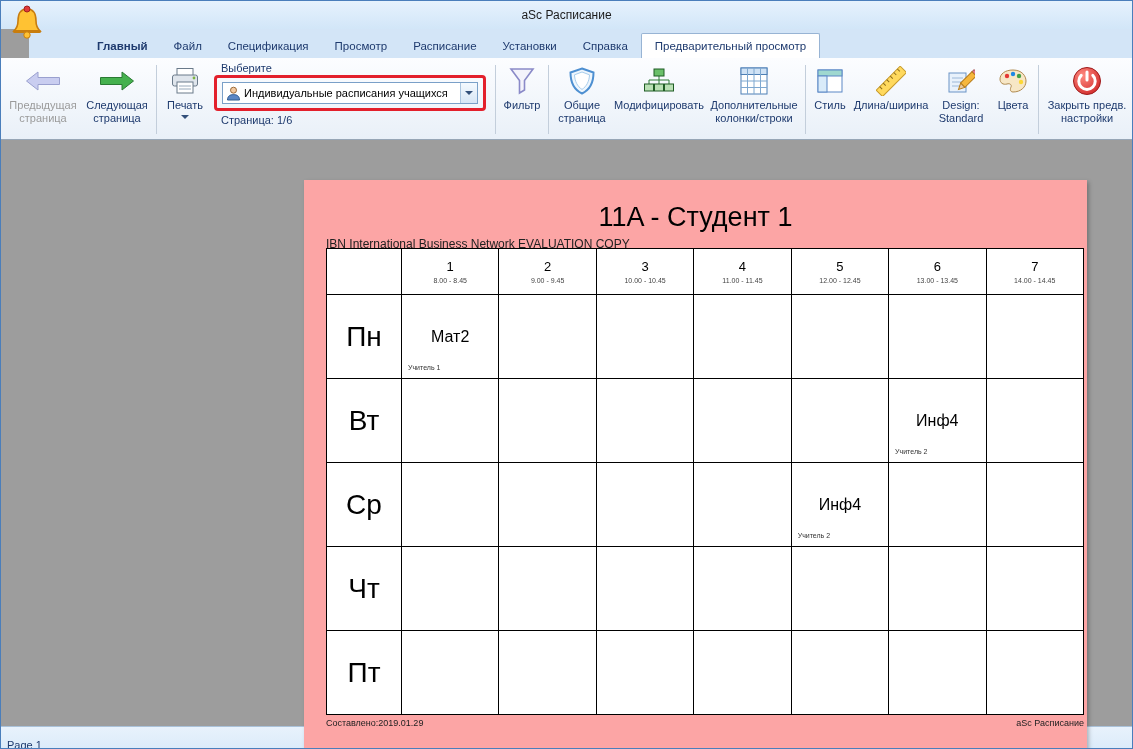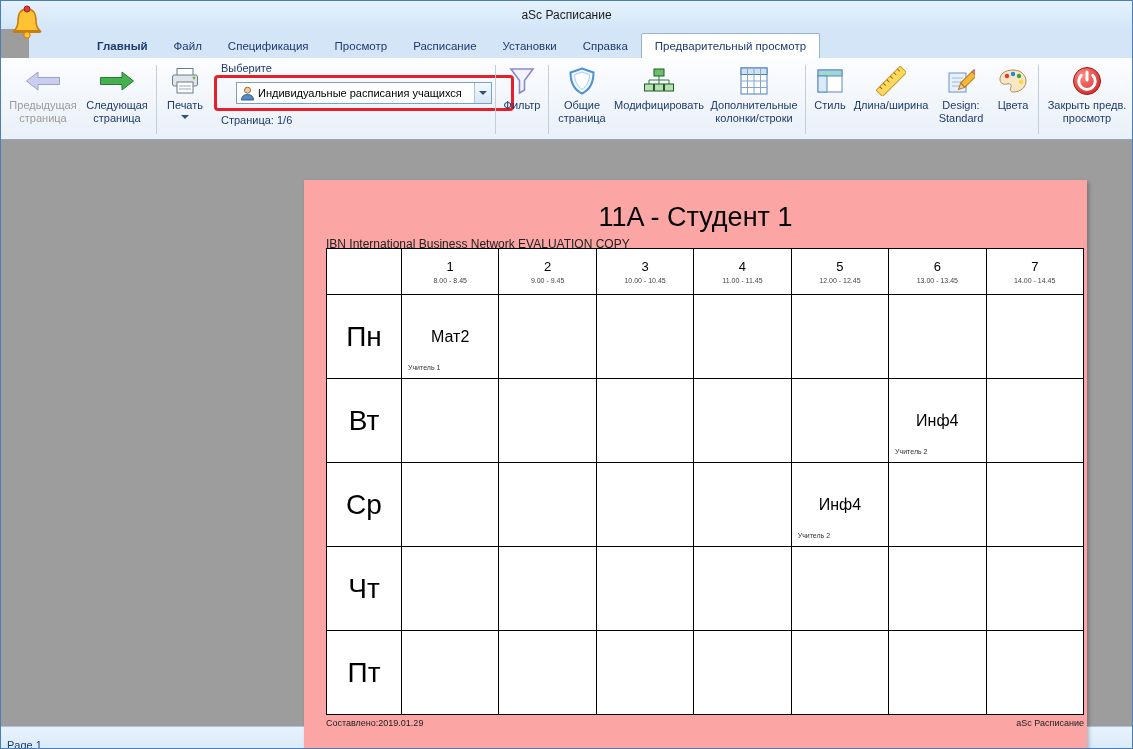--- a/index.html
+++ b/index.html
@@ -23,21 +23,21 @@
   .ticon { height:36px; display:flex; align-items:center; justify-content:center; }
   .tlabel { font-size:11px; color:#1e3a6e; text-align:center; line-height:13px; }
   .tlabel.disabled { color:#9b9b9b; }
   .sep { width:1px; background:#c3cedb; margin:5px 3px; }
   .w76{width:76px}.w72{width:72px}.w50{width:50px}.w46{width:46px}.w60{width:60px}
   .w94{width:94px}.w96{width:96px}.w42{width:42px}.w80{width:80px}.w44{width:44px}.w90{width:90px}
   .caret { width:0; height:0; border-left:4px solid transparent; border-right:4px solid transparent; border-top:4px solid #33507a; margin-top:3px; }
 
   .combo-group { display:flex; flex-direction:column; width:282px; padding:1px 2px; }
   .choose-label { font-size:11px; color:#1e3a6e; margin:1px 0 0 9px; }
-  .red-box { border:3px solid #e3202c; border-radius:4px; padding:4px 19px; margin-top:1px; align-self:flex-start; margin-left:2px; }
+  .red-box { border:3px solid #e3202c; border-radius:4px; padding:4px 5px; margin-top:1px; align-self:flex-start; margin-left:2px; }
   .combo { width:256px; height:22px; background:#fff; border:1px solid #7aa0c8; display:flex; align-items:center; cursor:default; }
   .combo-icon { margin:0 3px 0 3px; display:flex; }
   .combo-text { flex:1; font-size:11px; color:#000; white-space:nowrap; overflow:hidden; }
   .combo-btn { width:17px; height:100%; border-left:1px solid #aac4de; background:linear-gradient(#f4f9fe,#d7e6f5); display:flex; align-items:center; justify-content:center; }
   .combo-btn .caret { margin-top:0; }
   .page-info { font-size:11px; color:#1e3a6e; margin:3px 0 0 9px; }
 
   
   .main { position:relative; height:586px; background:#9d9d9d; }
   .page { position:absolute; left:303px; top:4px; width:783px; height:572px; background:#fca5a5; box-shadow:2px 2px 4px rgba(0,0,0,.25);margin-top:36px; }
@@ -271,21 +271,21 @@
             <radialGradient id="pg" cx="35%" cy="30%" r="75%">
               <stop offset="0%" stop-color="#ff8a80"></stop>
               <stop offset="100%" stop-color="#d32f2f"></stop>
             </radialGradient>
           </defs>
           <circle cx="16" cy="16" r="13.5" fill="url(#pg)" stroke="#9e1b1b"></circle>
           <line x1="16" y1="7" x2="16" y2="15" stroke="#fff" stroke-width="3" stroke-linecap="round"></line>
           <path d="M10.2 10.4 A 8.2 8.2 0 1 0 21.8 10.4" fill="none" stroke="#fff" stroke-width="3" stroke-linecap="round"></path>
         </svg>
       </span>
-      <span class="tlabel">Закрыть предв. просмотр</span>
+      <span class="tlabel">Закрыть предв. настройки</span>
     </div>
 
   </div>
 
   <div class="main">
     <div class="page">
       <div class="page-title">11A - Студент 1</div>
       <div class="eval">IBN International Business Network EVALUATION COPY</div>
 
       <div class="tt">

